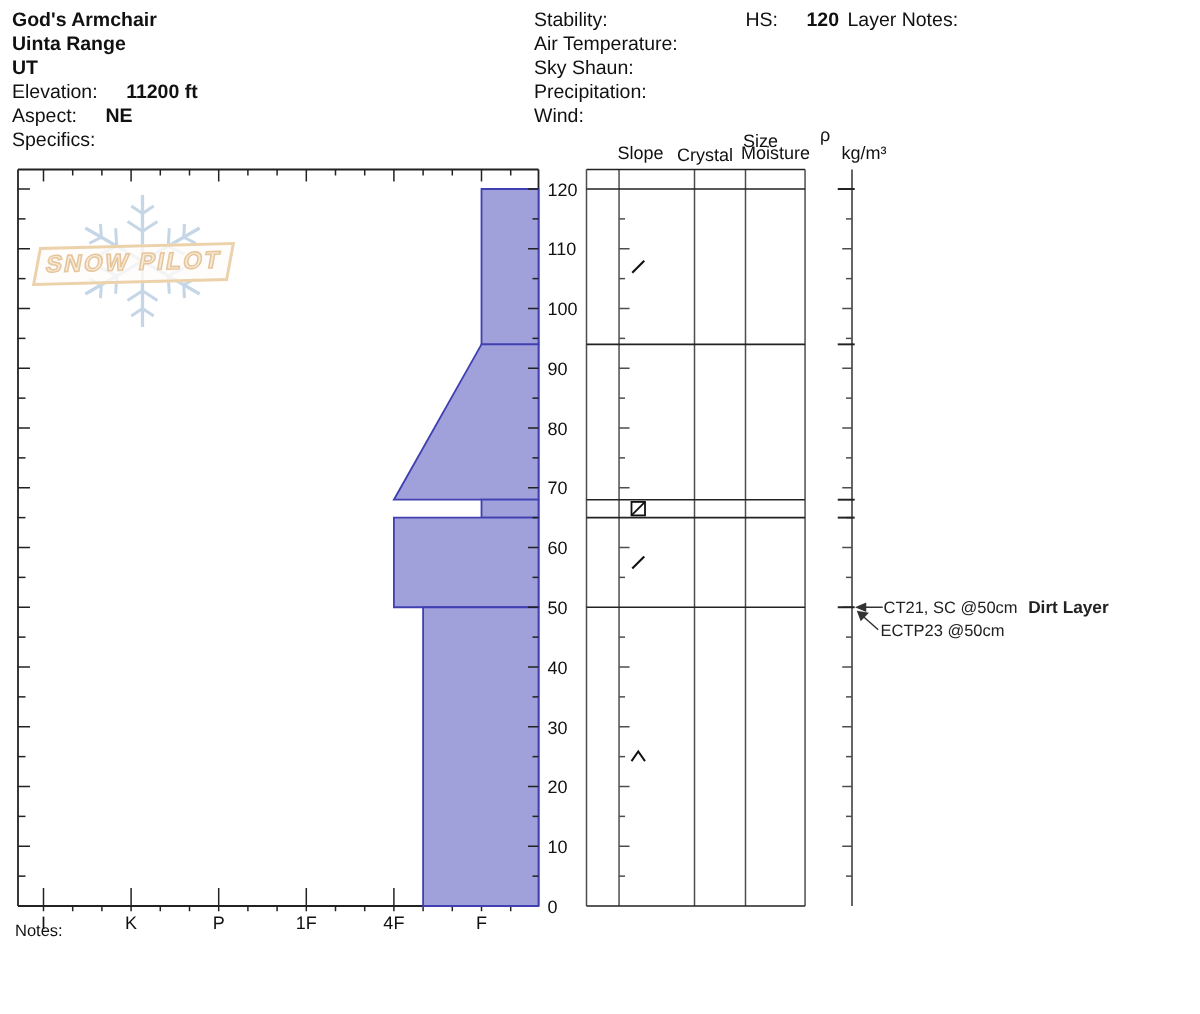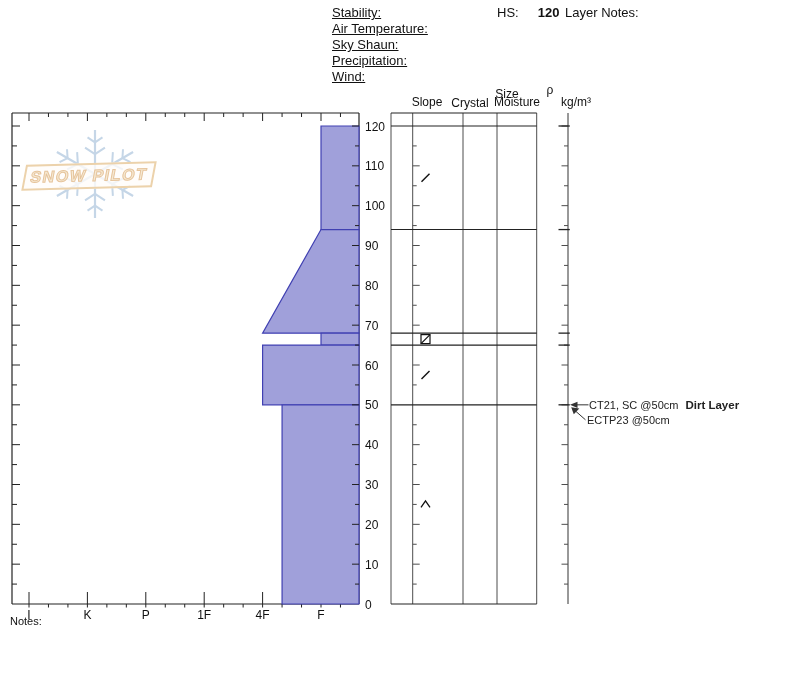--- a/index.html
+++ b/index.html
@@ -18,23 +18,31 @@
     display:flex;align-items:center;justify-content:center;
     font-weight:bold;font-size:16px;letter-spacing:1.5px;
     color:#f6ead4;-webkit-text-stroke:1px #e6c49c;}
   svg text{font-family:"Liberation Sans", sans-serif;}
 </style>
 </head>
 <body>
 
 <div id="page">
 
-
-
-  <div class="hdrcol" style="left:332px;text-decoration:underline;">
+  <div class="hdrcol" style="left:8px;">
+    <div class="b">God's Armchair</div>
+    <div class="b">Uinta Range</div>
+    <div class="b">UT</div>
+    <div><span class="lbl">Elevation:</span><span class="b">11200 ft</span></div>
+    <div><span class="lbl">Aspect:</span><span class="b">NE</span></div>
+    <div>Specifics:</div>
+  </div>
+
+
+  <div class="hdrcol" style="left:356px;">
     <div>Stability:</div>
     <div>Air Temperature:</div>
     <div>Sky Shaun:</div>
     <div>Precipitation:</div>
     <div>Wind:</div>
   </div>
 
   <div class="hdrcol" style="left:497px;">
     <div><span class="lbl">HS:</span><span class="b">120</span></div>
   </div>

